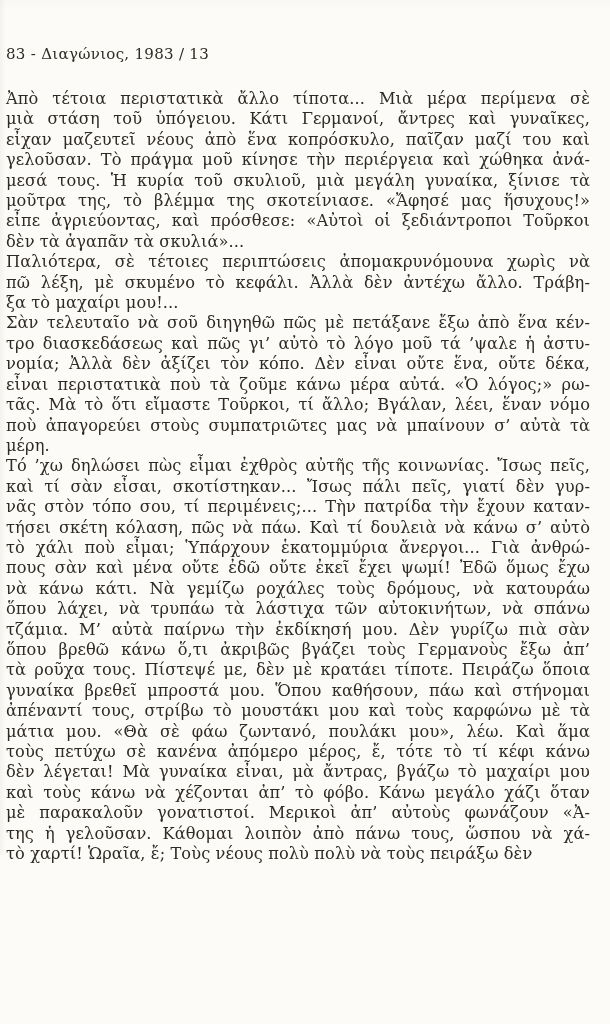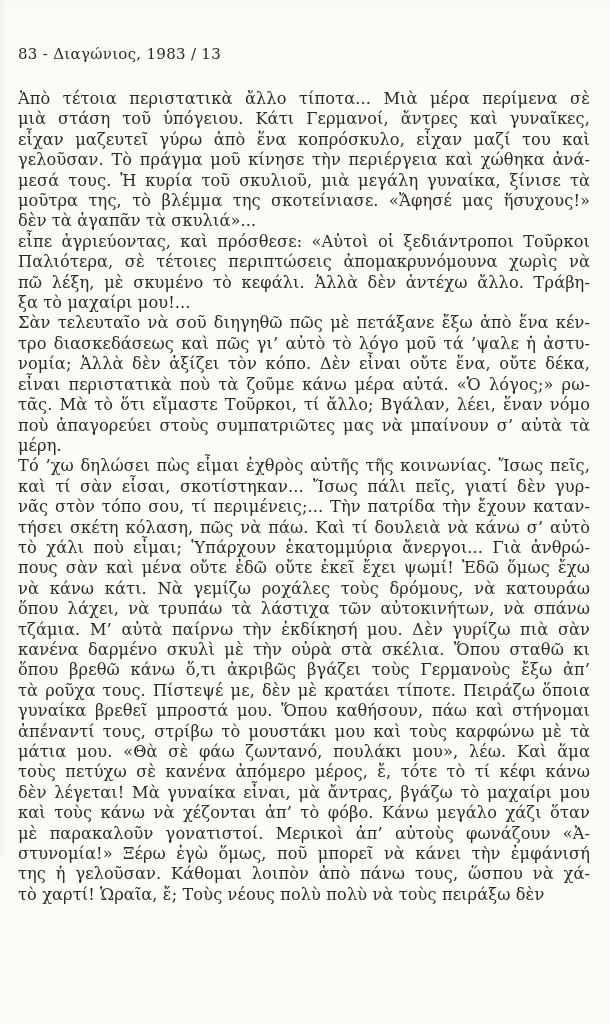--- a/index.html
+++ b/index.html
@@ -13,21 +13,21 @@
   body {
     width: 610px;
     height: 1024px;
     background: var(--bg);
     overflow: hidden;
   }
   .page {
     box-sizing: border-box;
     width: 610px;
     height: 855px;
-    padding: 45px 20px 0 18px;
+    padding: 45px 20px 0 6px;
     font-family: "DejaVu Serif", serif;
     color: var(--ink);
     
     background:
       linear-gradient(90deg, rgba(0,0,0,0.035) 0px, rgba(0,0,0,0) 6px),
       linear-gradient(180deg, rgba(0,0,0,0.015) 0px, rgba(0,0,0,0) 10px),
       var(--bg);
   }
   .header {
     font-size: 15px;
@@ -52,26 +52,26 @@
 </style>
 </head>
 <body>
 
 <div class="page">
   <div class="header">83 - Διαγώνιος, 1983 / 13</div>
   <div class="text-block">
       <div>
         <div class="line">Ἀπὸ τέτοια περιστατικὰ ἄλλο τίποτα... Μιὰ μέρα περίμενα σὲ</div>
         <div class="line">μιὰ στάση τοῦ ὑπόγειου. Κάτι Γερμανοί, ἄντρες καὶ γυναῖκες,</div>
-        <div class="line">εἶχαν μαζευτεῖ γύρω ἀπὸ ἕνα κοπρόσκυλο, εἶχαν μαζί του καὶ</div>
+        <div class="line">εἶχαν μαζευτεῖ νέους ἀπὸ ἕνα κοπρόσκυλο, παῖζαν μαζί του καὶ</div>
         <div class="line">γελοῦσαν. Τὸ πράγμα μοῦ κίνησε τὴν περιέργεια καὶ χώθηκα ἀνά-</div>
         <div class="line">μεσά τους. Ἡ κυρία τοῦ σκυλιοῦ, μιὰ μεγάλη γυναίκα, ξίνισε τὰ</div>
         <div class="line">μοῦτρα της, τὸ βλέμμα της σκοτείνιασε. «Ἄφησέ μας ἥσυχους!»</div>
+        <div class="line">εἶπε ἀγριεύοντας, καὶ πρόσθεσε: «Αὐτοὶ οἱ ξεδιάντροποι Τοῦρκοι</div>
         <div class="line end">δὲν τὰ ἀγαπᾶν τὰ σκυλιά»...</div>
-        <div class="line">εἶπε ἀγριεύοντας, καὶ πρόσθεσε: «Αὐτοὶ οἱ ξεδιάντροποι Τοῦρκοι</div>
       </div>
       <div>
         <div class="line">Παλιότερα, σὲ τέτοιες περιπτώσεις ἀπομακρυνόμουνα χωρὶς νὰ</div>
         <div class="line">πῶ λέξη, μὲ σκυμένο τὸ κεφάλι. Ἀλλὰ δὲν ἀντέχω ἄλλο. Τράβη-</div>
         <div class="line end">ξα τὸ μαχαίρι μου!...</div>
       </div>
       <div>
         <div class="line">Σὰν τελευταῖο νὰ σοῦ διηγηθῶ πῶς μὲ πετάξανε ἔξω ἀπὸ ἕνα κέν-</div>
         <div class="line">τρο διασκεδάσεως καὶ πῶς γι’ αὐτὸ τὸ λόγο μοῦ τά ’ψαλε ἡ ἀστυ-</div>
         <div class="line">νομία; Ἀλλὰ δὲν ἀξίζει τὸν κόπο. Δὲν εἶναι οὔτε ἕνα, οὔτε δέκα,</div>
@@ -83,28 +83,26 @@
       <div>
         <div class="line">Τό ’χω δηλώσει πὼς εἶμαι ἐχθρὸς αὐτῆς τῆς κοινωνίας. Ἴσως πεῖς,</div>
         <div class="line">καὶ τί σὰν εἶσαι, σκοτίστηκαν... Ἴσως πάλι πεῖς, γιατί δὲν γυρ-</div>
         <div class="line">νᾶς στὸν τόπο σου, τί περιμένεις;... Τὴν πατρίδα τὴν ἔχουν καταν-</div>
         <div class="line">τήσει σκέτη κόλαση, πῶς νὰ πάω. Καὶ τί δουλειὰ νὰ κάνω σ’ αὐτὸ</div>
         <div class="line">τὸ χάλι ποὺ εἶμαι; Ὑπάρχουν ἑκατομμύρια ἄνεργοι... Γιὰ ἀνθρώ-</div>
         <div class="line">πους σὰν καὶ μένα οὔτε ἐδῶ οὔτε ἐκεῖ ἔχει ψωμί! Ἐδῶ ὅμως ἔχω</div>
         <div class="line">νὰ κάνω κάτι. Νὰ γεμίζω ροχάλες τοὺς δρόμους, νὰ κατουράω</div>
         <div class="line">ὅπου λάχει, νὰ τρυπάω τὰ λάστιχα τῶν αὐτοκινήτων, νὰ σπάνω</div>
         <div class="line">τζάμια. Μ’ αὐτὰ παίρνω τὴν ἐκδίκησή μου. Δὲν γυρίζω πιὰ σὰν</div>
-        <div class="line">κανένα δαρμένο σκυλὶ μὲ τὴν οὐρὰ στὰ σκέλια. Ὅπου σταθῶ κι</div>
         <div class="line">ὅπου βρεθῶ κάνω ὅ,τι ἀκριβῶς βγάζει τοὺς Γερμανοὺς ἔξω ἀπ’</div>
         <div class="line">τὰ ροῦχα τους. Πίστεψέ με, δὲν μὲ κρατάει τίποτε. Πειράζω ὅποια</div>
         <div class="line">γυναίκα βρεθεῖ μπροστά μου. Ὅπου καθήσουν, πάω καὶ στήνομαι</div>
         <div class="line">ἀπέναντί τους, στρίβω τὸ μουστάκι μου καὶ τοὺς καρφώνω μὲ τὰ</div>
         <div class="line">μάτια μου. «Θὰ σὲ φάω ζωντανό, πουλάκι μου», λέω. Καὶ ἅμα</div>
         <div class="line">τοὺς πετύχω σὲ κανένα ἀπόμερο μέρος, ἔ, τότε τὸ τί κέφι κάνω</div>
         <div class="line">δὲν λέγεται! Μὰ γυναίκα εἶναι, μὰ ἄντρας, βγάζω τὸ μαχαίρι μου</div>
         <div class="line">καὶ τοὺς κάνω νὰ χέζονται ἀπ’ τὸ φόβο. Κάνω μεγάλο χάζι ὅταν</div>
         <div class="line">μὲ παρακαλοῦν γονατιστοί. Μερικοὶ ἀπ’ αὐτοὺς φωνάζουν «Ἀ-</div>
-        <div class="line">στυνομία!» Ξέρω ἐγὼ ὅμως, ποῦ μπορεῖ νὰ κάνει τὴν ἐμφάνισή</div>
         <div class="line">της ἡ γελοῦσαν. Κάθομαι λοιπὸν ἀπὸ πάνω τους, ὥσπου νὰ χά-</div>
         <div class="line end">τὸ χαρτί! Ὡραῖα, ἔ; Τοὺς νέους πολὺ πολὺ νὰ τοὺς πειράξω δὲν</div>
       </div>
     </div>
 </div>
 
 </body></html>

